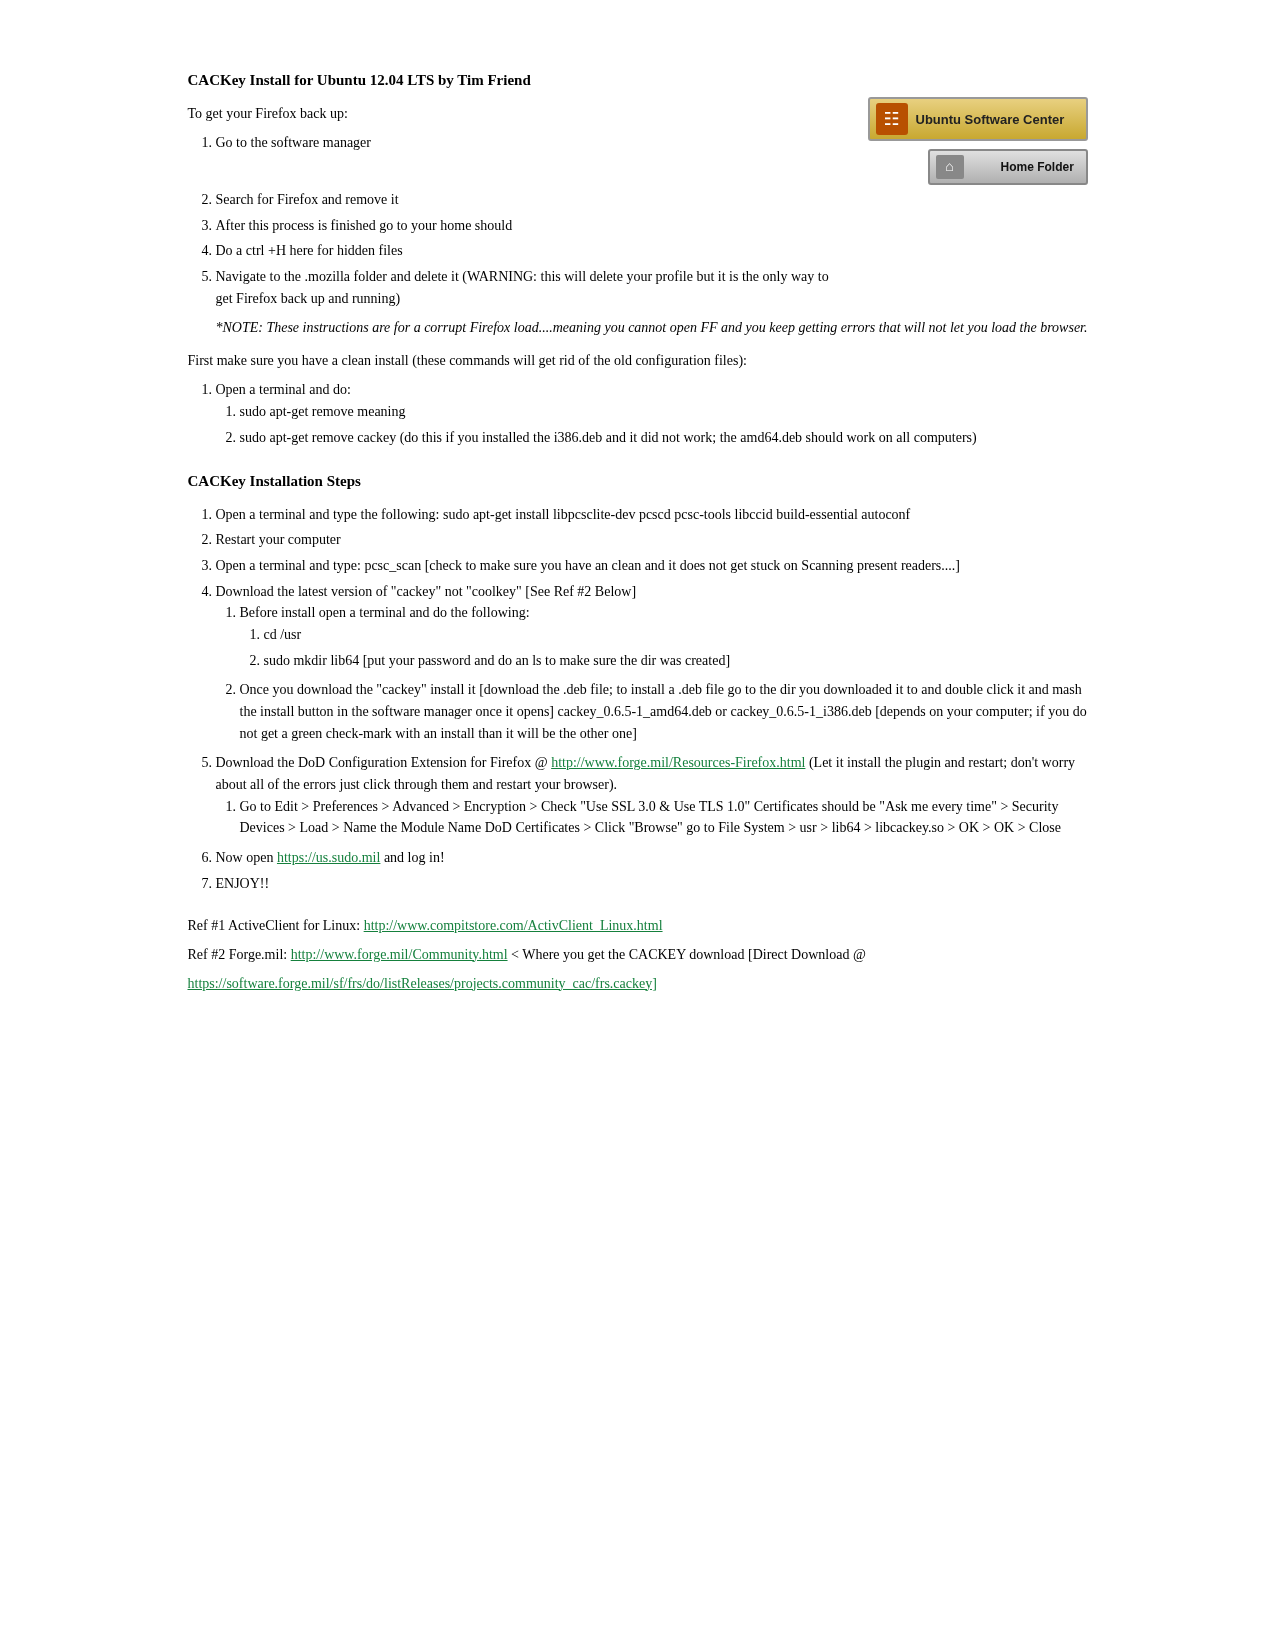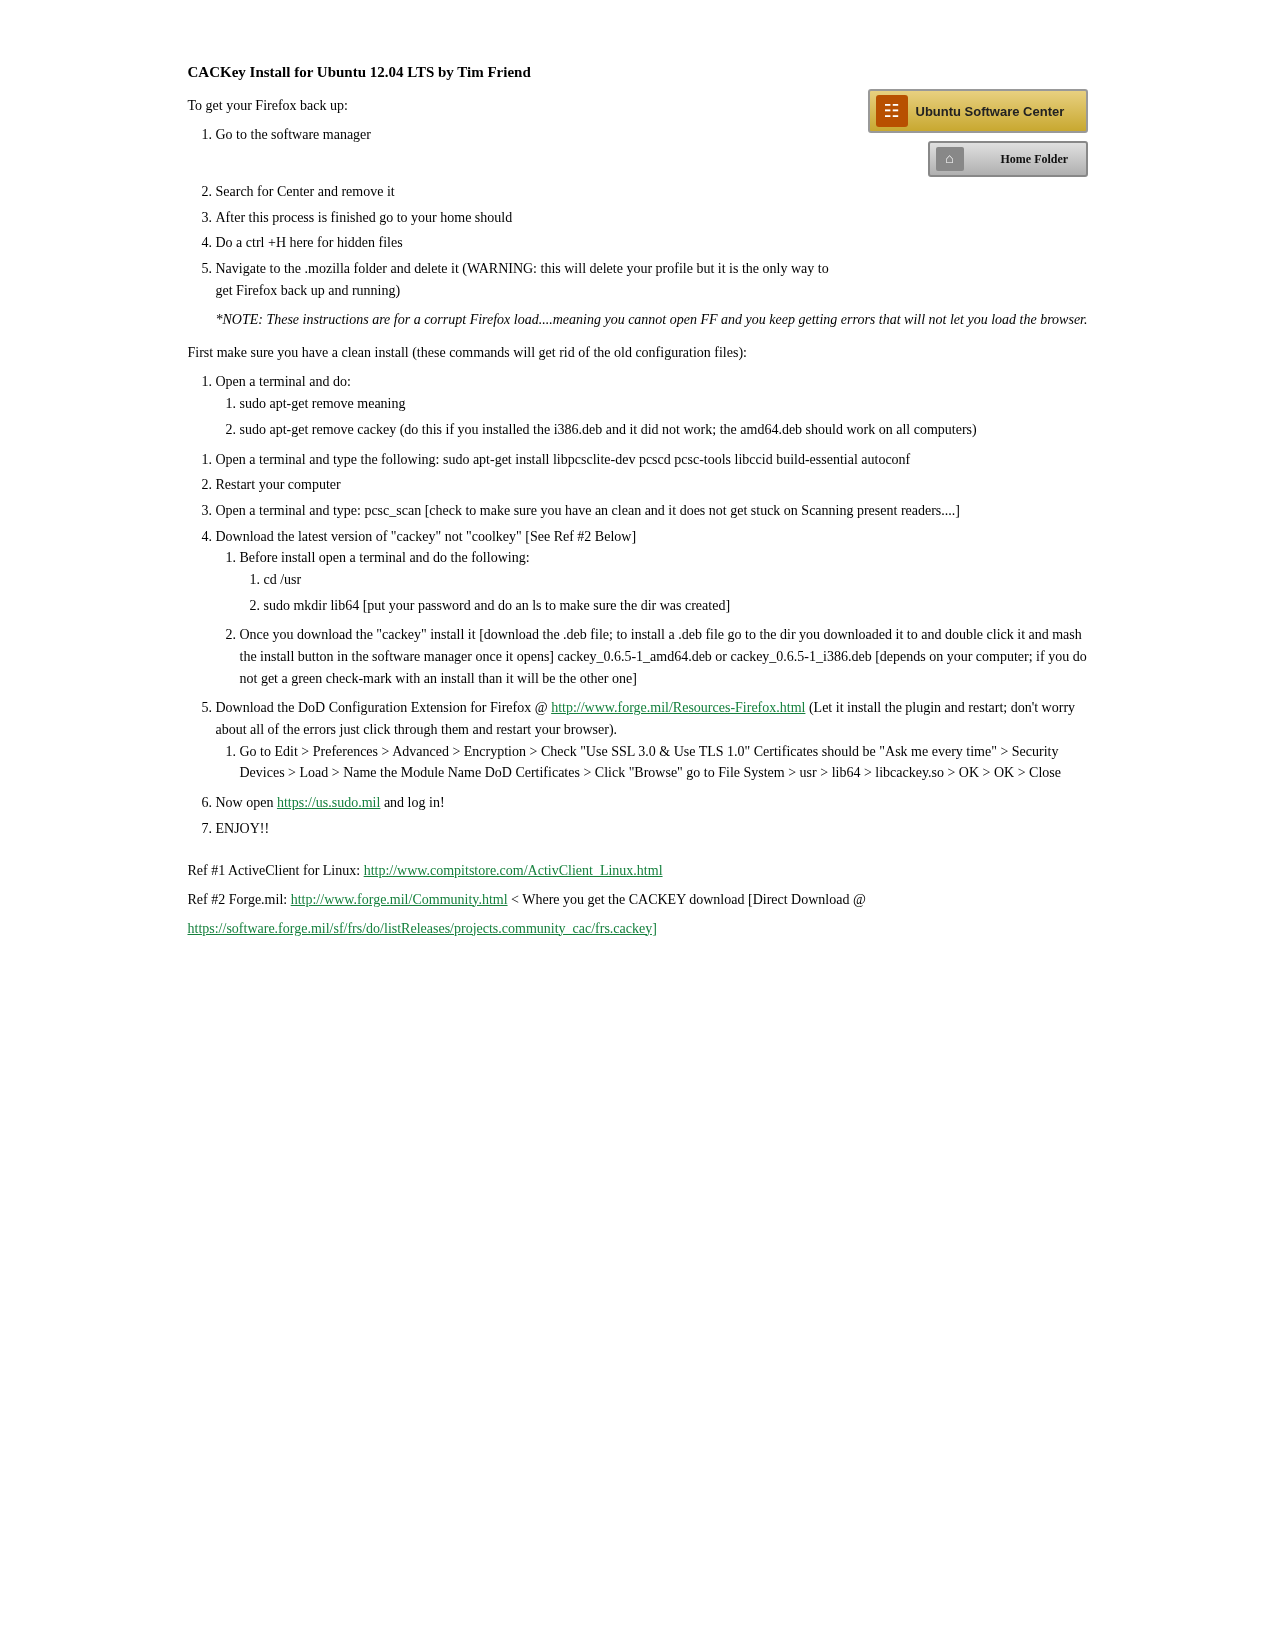--- a/index.html
+++ b/index.html
@@ -7,21 +7,21 @@
       background: #fff;
       font-family: "Times New Roman", Times, serif;
       font-size: 14px;
       color: #000;
       width: 1275px;
       min-height: 1650px;
       padding: 60px 80px;
     }
     .page-content {
       max-width: 900px;
-      margin: 4px auto;
+      margin: 12px auto;
     }
     h1.main-title {
       font-size: 15px;
       font-weight: bold;
       margin-bottom: 14px;
     }
     h2.section-title {
       font-size: 15px;
       font-weight: bold;
       margin-top: 24px;
@@ -93,21 +93,21 @@
       background: #888;
       border-radius: 2px;
       margin-right: 8px;
       display: flex;
       align-items: center;
       justify-content: center;
       flex-shrink: 0;
     }
     .home-btn .icon-area2 span { color: #fff; font-size: 14px; }
     .home-btn .btn-label2 {
-      font-family: Liberation Serif, serif;
+      font-family: Liberation Sans, sans-serif;
       font-size: 12px;
       font-weight: bold;
       color: #111;
       padding-left: 29px;
     }
     .ref-section { margin-top: 20px; line-height: 1.7; }
   </style>
 </head>
 <body>
 
@@ -133,39 +133,40 @@
       <div class="home-btn">
         <div class="icon-area2">
           <span>⌂</span>
         </div>
         <span class="btn-label2">Home Folder</span>
       </div>
     </div>
   </div>
 
   <ol start="2" style="margin-left:28px; margin-bottom:8px;">
-    <li>Search for Center and remove it</li>
+    <li>Search for Firefox and remove it</li>
     <li>After this process is finished go to your home should</li>
     <li>Do a ctrl +H here for hidden files</li>
     <li style="max-width: 620px;">Navigate to the .mozilla folder and delete it (WARNING: this will delete your profile but it is the only way to get Firefox back up and running)</li>
   </ol>
 
   <p class="italic-note">*NOTE: These instructions are for a corrupt Firefox load....meaning you cannot open FF and you keep getting errors that will not let you load the browser.</p>
 
   <p>First make sure you have a clean install (these commands will get rid of the old configuration files):</p>
   <ol>
     <li>
       <span>Open a terminal and do:</span>
       <ol>
         <li>sudo apt-get remove meaning</li>
         <li>sudo apt-get remove cackey (do this if you installed the i386.deb and it did not work; the amd64.deb should work on all computers)</li>
       </ol>
     </li>
   </ol>
 
+  <h2 class="section-title">CACKey Installation Steps</h2>
 
   <ol>
     <li>Open a terminal and type the following: sudo apt-get install libpcsclite-dev pcscd pcsc-tools libccid build-essential autoconf</li>
     <li>Restart your computer</li>
     <li>Open a terminal and type: pcsc_scan [check to make sure you have an clean and it does not get stuck on Scanning present readers....]</li>
     <li>
       <span>Download the latest version of "cackey" not "coolkey" [See Ref #2 Below]</span>
       <ol>
         <li>
           <span>Before install open a terminal and do the following:</span>

